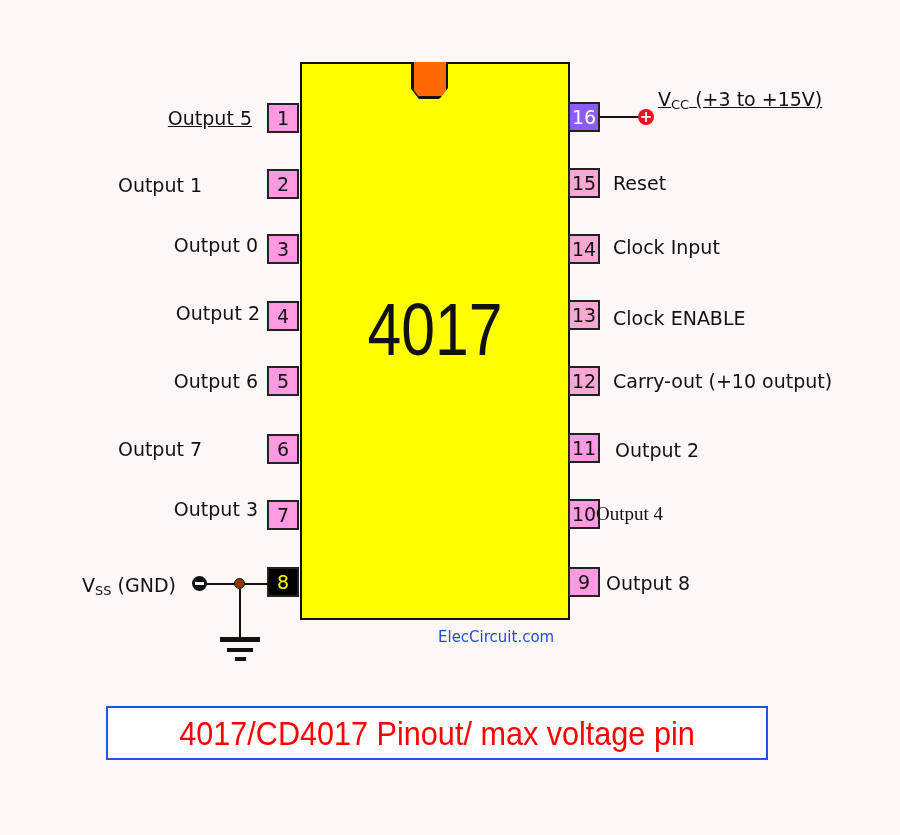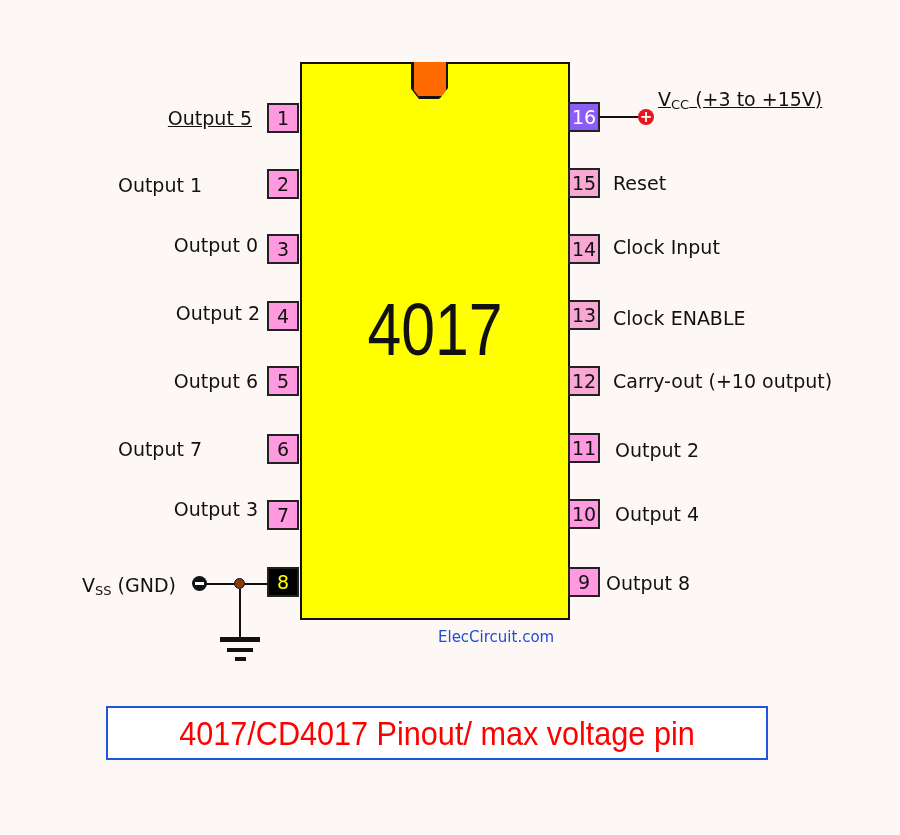--- a/index.html
+++ b/index.html
@@ -78,21 +78,21 @@
 <div class="abs pin green" style="left:568px;top:300px;">13</div>
 <div class="abs plabel" style="left:613px;top:307px;">Clock ENABLE</div>
 
 <div class="abs pin green" style="left:568px;top:366px;">12</div>
 <div class="abs plabel" style="left:613px;top:370px;">Carry-out (+10 output)</div>
 
 <div class="abs pin pink" style="left:568px;top:433px;">11</div>
 <div class="abs plabel" style="left:615px;top:439px;">Output 2</div>
 
 <div class="abs pin pink" style="left:568px;top:499px;">10</div>
-<div class="abs plabel" style="left:615px;top:503px;">Output 4</div>
+<div class="abs plabel" style="left:596px;top:503px;font-family:Liberation Serif, serif;">Output 4</div>
 
 <div class="abs pin pink" style="left:568px;top:567px;">9</div>
 <div class="abs plabel" style="left:606px;top:572px;">Output 8</div>
 
 <div class="abs plabel" style="left:82px;top:574px;"><span>V</span><sub>SS</sub><span> (GND)</span></div>
 <div class="abs vss-dot"></div>
 <div class="abs wire" style="left:206px;top:583px;width:62px;height:2px;"></div>
 <div class="abs junction"></div>
 <div class="abs wire" style="left:239px;top:589px;width:2px;height:48px;"></div>
 <div class="abs wire" style="left:220px;top:637px;width:40px;height:5px;"></div>

